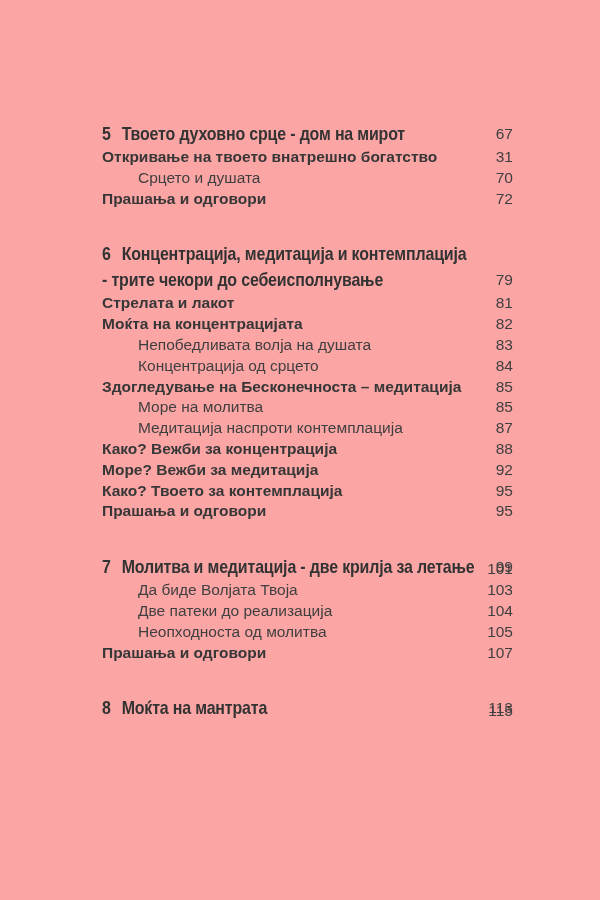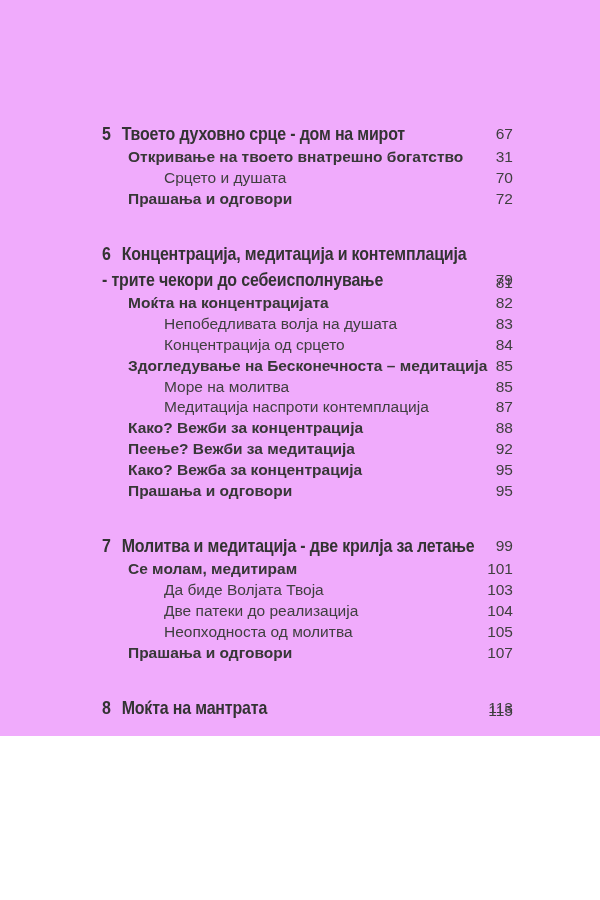--- a/index.html
+++ b/index.html
@@ -3,22 +3,22 @@
 <meta charset="utf-8">
 <style>
   html, body { margin: 0; padding: 0; }
   body {
     width: 600px; height: 900px;
     background: #ffffff;
     font-family: "Liberation Sans", "DejaVu Sans", sans-serif;
   }
   .book-page {
     position: relative;
-    width: 600px; height: 736px;
-    background: #f0abfc;
+    width: 600px; height: 900px;
+    background: #fca5a5;
     overflow: hidden;
   }
   .toc {
     position: absolute;
     left: 102px; top: 121px;
     width: 411px;
     color: #3b3b3b;
   }
   .toc-section { margin-bottom: 32px; }
 
@@ -53,21 +53,20 @@
   }
   .chapter-head .page-num { line-height: 26px; }
 
   
   .row {
     position: relative;
     font-size: 15.5px;
     line-height: 20.8px;
     padding-right: 36px;
     color: #3f3f3f;
-    margin-left: 26px;
   }
   .row .title { display: inline-block; white-space: nowrap; }
   .row.bold { font-weight: bold; color: #373737; }
   .row.sub  { padding-left: 36px; font-weight: normal; }
 </style>
 </head>
 <body>
 
 <div class="book-page">
   <div class="toc">
@@ -93,20 +92,21 @@
       </section>
       <section class="toc-section">
     <div class="chapter-head">
       <span class="ch-lines">
             <span class="ch-line"><span class="ch-num">6</span><span>Концентрација, медитација и контемплација</span></span>
             <span class="ch-line">- трите чекори до себеисполнување</span>
           </span>
       <span class="page-num">79</span>
     </div>
   <div class="row bold">
+    <span class="title">Стрелата и лакот</span>
     <span class="page-num">81</span>
   </div>
         <div class="row bold">
     <span class="title">Моќта на концентрацијата</span>
     <span class="page-num">82</span>
   </div>
         <div class="row sub">
     <span class="title">Непобедливата волја на душата</span>
     <span class="page-num">83</span>
   </div>
@@ -124,41 +124,40 @@
   </div>
         <div class="row sub">
     <span class="title">Медитација наспроти контемплација</span>
     <span class="page-num">87</span>
   </div>
         <div class="row bold">
     <span class="title">Како? Вежби за концентрација</span>
     <span class="page-num">88</span>
   </div>
         <div class="row bold">
-    <span class="title">Пеење? Вежби за медитација</span>
+    <span class="title">Море? Вежби за медитација</span>
     <span class="page-num">92</span>
   </div>
         <div class="row bold">
-    <span class="title">Како? Вежба за концентрација</span>
+    <span class="title">Како? Твоето за контемплација</span>
     <span class="page-num">95</span>
   </div>
         <div class="row bold">
     <span class="title">Прашања и одговори</span>
     <span class="page-num">95</span>
   </div>
       </section>
       <section class="toc-section">
     <div class="chapter-head">
       <span class="ch-lines">
             <span class="ch-line"><span class="ch-num">7</span><span>Молитва и медитација - две крилја за летање</span></span>
           </span>
       <span class="page-num">99</span>
     </div>
   <div class="row bold">
-    <span class="title">Се молам, медитирам</span>
     <span class="page-num">101</span>
   </div>
         <div class="row sub">
     <span class="title">Да биде Волјата Твоја</span>
     <span class="page-num">103</span>
   </div>
         <div class="row sub">
     <span class="title">Две патеки до реализација</span>
     <span class="page-num">104</span>
   </div>

